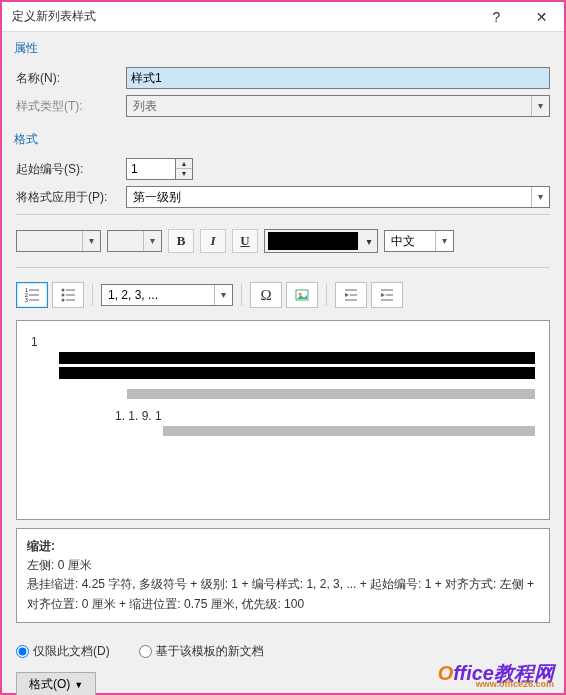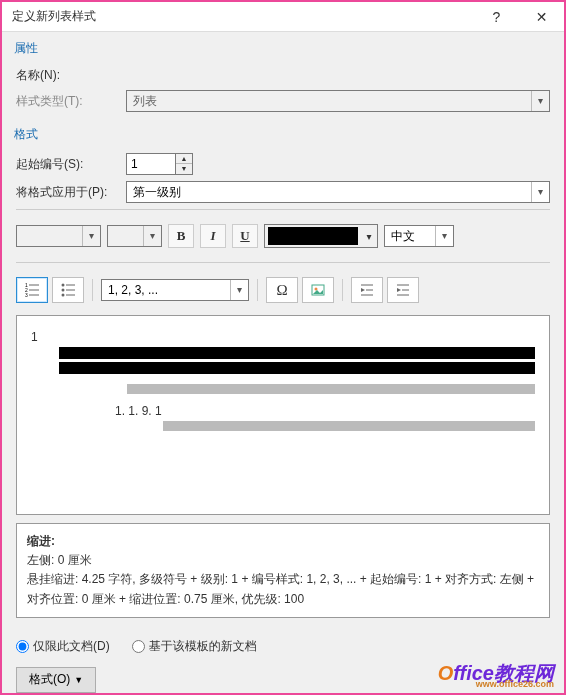--- a/index.html
+++ b/index.html
@@ -30,29 +30,29 @@
     .toolbar1 .combo { width: 85px; }
     .toolbar1 .combo.sm { width: 55px; }
     .toolbar1 .tbtn { width: 26px; height: 24px; border: 1px solid #ccc; background: #f8f8f8; display: flex; align-items: center; justify-content: center; font-size: 13px; font-weight: bold; font-family: "Times New Roman", serif; }
     .color-combo { display: flex; align-items: center; height: 24px; border: 1px solid #7a7a7a; }
     .color-combo .swatch { width: 90px; height: 18px; background: #000; margin: 0 3px; }
     .color-combo .arr { width: 16px; text-align: center; font-size: 10px; }
     .toolbar2 { display: flex; align-items: center; gap: 4px; padding: 8px 0; }
     .toolbar2 .ibtn { width: 32px; height: 26px; border: 1px solid #c0c0c0; background: #fff; display: flex; align-items: center; justify-content: center; }
     .toolbar2 .ibtn.active { background: #fff; border: 1px solid #2a8dd4; box-shadow: inset 0 0 0 1px #cde8ff; }
     .toolbar2 .sep { width: 1px; height: 22px; background: #ccc; margin: 0 4px; }
-    .toolbar2 .combo { width: 148px; background: #fff; }
+    .toolbar2 .combo { width: 132px; background: #fff; }
     .preview { border: 1px solid #999; background: #fff; height: 200px; padding: 14px 14px; margin: 4px 0 8px 0; overflow: hidden; }
     .preview .lvl { margin-bottom: 10px; }
     .preview .num { font-size: 12px; margin-bottom: 3px; }
     .preview .bar { height: 12px; background: #000; margin-bottom: 3px; }
     .preview .bar.g { background: #bbb; height: 10px; }
     .summary { border: 1px solid #999; background: #fff; padding: 8px 10px; font-size: 12px; line-height: 1.6; margin-bottom: 14px; }
     .summary .hd { font-weight: bold; }
-    .radios { display: flex; align-items: center; gap: 22px; padding: 6px 0 12px 0; }
+    .radios { display: flex; align-items: center; gap: 29px; padding: 6px 0 12px 0; }
     .radios label { display: flex; align-items: center; gap: 4px; font-size: 12px; }
     .radios input { width: 13px; height: 13px; }
     .footer { display: flex; align-items: center; padding: 0 14px 10px 14px; }
     .format-btn { height: 26px; border: 1px solid #adadad; background: #e1e1e1; padding: 0 12px; font-size: 12px; display: flex; align-items: center; gap: 4px; }
     .icon-svg { width: 16px; height: 16px; }
     .watermark { position: absolute; right: 10px; bottom: 6px; font-size: 20px; font-weight: bold; font-style: italic; }
     .watermark .o { color: #e87b1c; }
     .watermark .t { color: #6d28d9; }
     .watermark .u { position: absolute; right: 0; bottom: -2px; font-size: 9px; color: #d08028; font-style: normal; margin-left: 40px; }
   </style>
@@ -64,20 +64,21 @@
   <div class="titlebar">
     <span class="title">定义新列表样式</span>
     <div class="btn">?</div>
     <div class="btn">✕</div>
   </div>
 
   <div class="section-label">属性</div>
   <div class="content">
     <div class="row">
       <label>名称(N):</label>
+      <div class="ctrl"><input type="text" class="sel" value="样式1" style=""></div>
     </div>
     <div class="row">
       <label style="color:#888">样式类型(T):</label>
       <div class="ctrl">
         <div class="combo">
           <span class="val">列表</span>
           <span class="arr">▾</span>
         </div>
       </div>
     </div>

